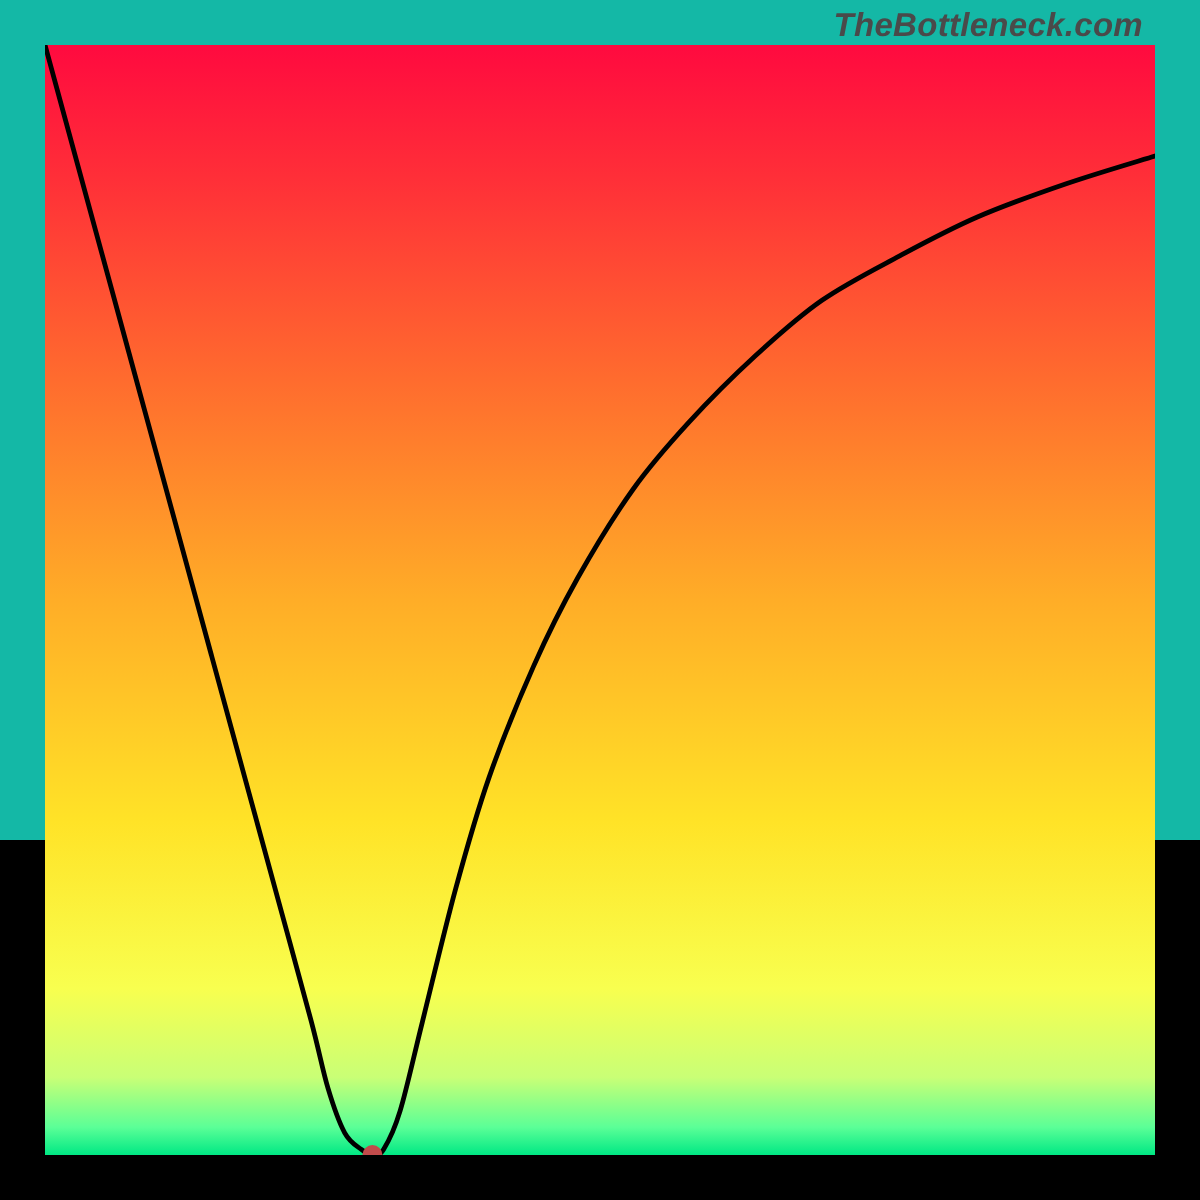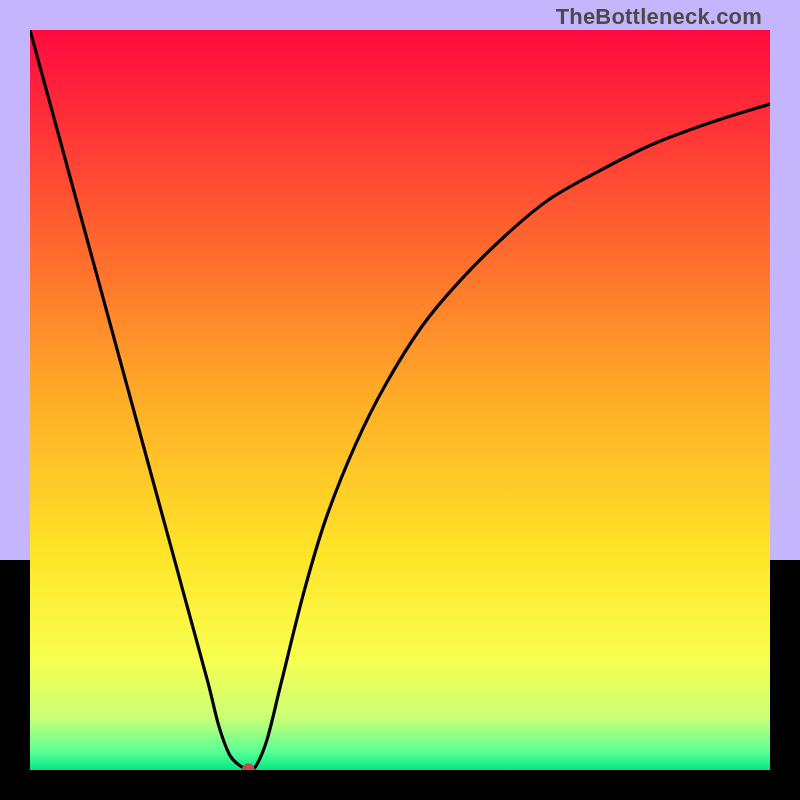--- a/index.html
+++ b/index.html
@@ -7,21 +7,22 @@
     padding: 0;
     width: 800px;
     height: 800px;
     overflow: hidden;
     background: #000;
   }
   .frame {
     position: relative;
     width: 800px;
     height: 560px;
-    background: #c4b5fd;
+    background: #14b8a6;
+    font-style: italic;
   }
   .plot-area {
     position: absolute;
     left: 30px;
     top: 30px;
     width: 740px;
     height: 740px;
     overflow: hidden;
   }
   .watermark {

